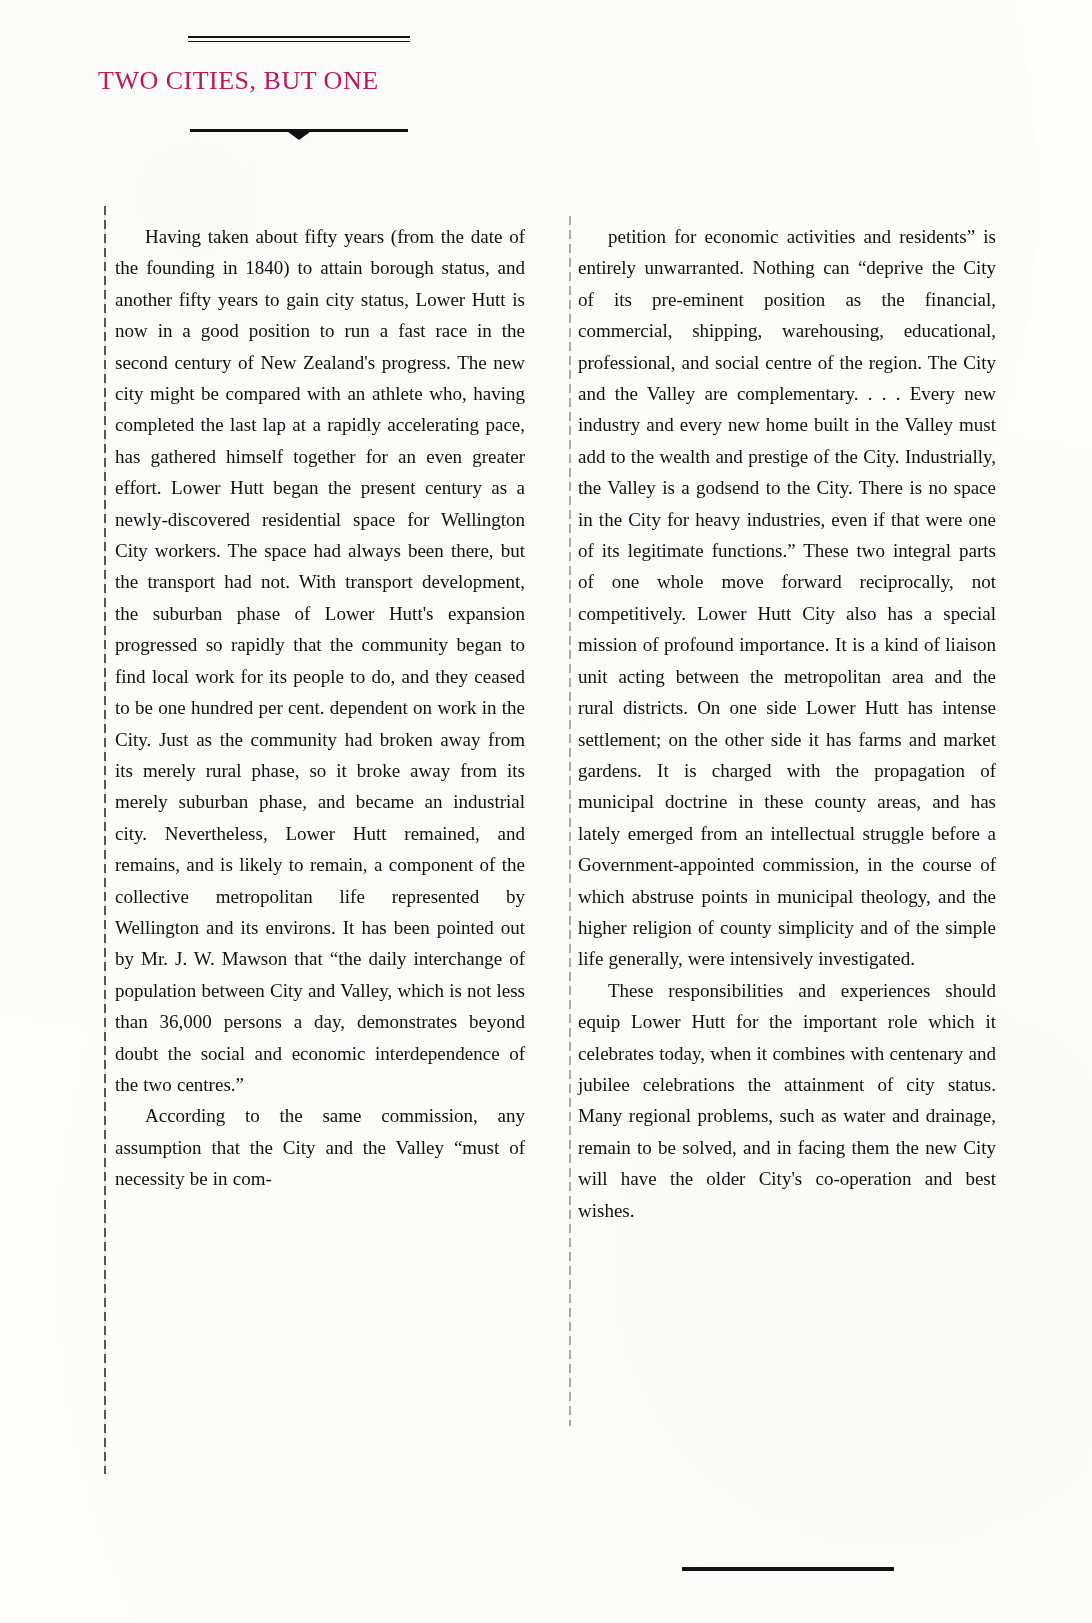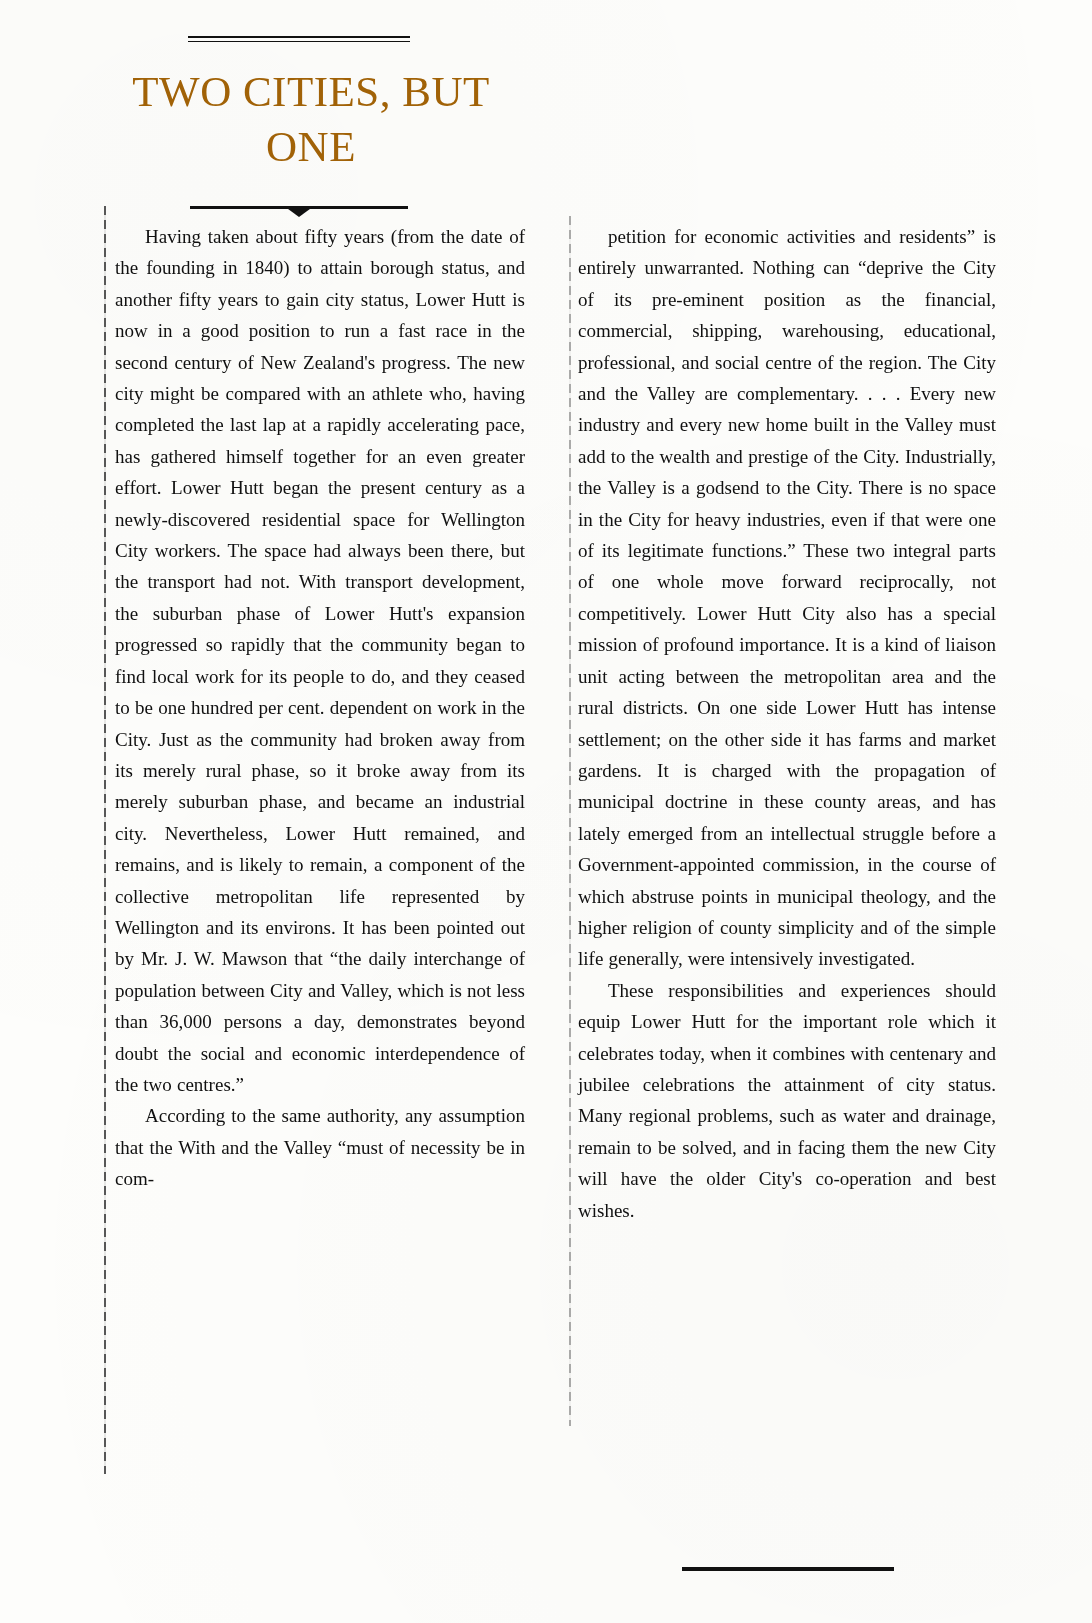--- a/index.html
+++ b/index.html
@@ -30,26 +30,25 @@
   .rule-double {
     width: 222px;
     margin: 0 0 0 84px;
     border-top: 2.5px solid #111;
     border-bottom: 1.6px solid #111;
     height: 3px;
     box-sizing: content-box;
   }
   .headline {
     margin: 22px 0 0 0;
-    text-align: center;
     font-weight: normal;
-    font-size: 43px;
+    font-size: 26px;
     line-height: 1.28;
     letter-spacing: 0.5px;
-    color: #a16207;
+    color: #be185d;
     font-family: "Liberation Serif", "DejaVu Serif", serif;
   }
   .headline .line1 { display: block; margin-left: -6px; }
   .headline .line2 { display: block; }
 
   .ornament {
     position: relative;
     margin: 28px 0 0 86px;
     width: 218px;
     height: 12px;
@@ -156,21 +155,21 @@
     </div>
   </div>
 
   <div class="vrule vrule-left"></div>
   <div class="vrule vrule-right"></div>
 
   <div class="columns">
 
     <div class="col col-left">
       <p>Having taken about fifty years (from the date of the founding in 1840) to attain borough status, and another fifty years to gain city status, Lower Hutt is now in a good position to run a fast race in the second century of New Zealand's progress. The new city might be compared with an athlete who, having completed the last lap at a rapidly accelerating pace, has gathered himself together for an even greater effort. Lower Hutt began the present century as a newly-discovered residential space for Wellington City workers. The space had always been there, but the transport had not. With transport development, the suburban phase of Lower Hutt's expansion progressed so rapidly that the community began to find local work for its people to do, and they ceased to be one hundred per cent. dependent on work in the City. Just as the community had broken away from its merely rural phase, so it broke away from its merely suburban phase, and became an industrial city. Nevertheless, Lower Hutt remained, and remains, and is likely to remain, a component of the collective metropolitan life represented by Wellington and its environs. It has been pointed out by Mr. J. W. Mawson that “the daily interchange of population between City and Valley, which is not less than 36,000 persons a day, demonstrates beyond doubt the social and economic interdependence of the two centres.”</p>
-      <p>According to the same authority, any assumption that the With and the Valley “must of necessity be in com-</p>
+      <p>According to the same commission, any assumption that the City and the Valley “must of necessity be in com-</p>
     </div>
 
     <div class="col col-right">
       <p>petition for economic activities and residents” is entirely unwarranted. Nothing can “deprive the City of its pre-eminent position as the financial, commercial, shipping, warehousing, educational, professional, and social centre of the region. The City and the Valley are complementary. . . . Every new industry and every new home built in the Valley must add to the wealth and prestige of the City. Industrially, the Valley is a godsend to the City. There is no space in the City for heavy industries, even if that were one of its legitimate functions.” These two integral parts of one whole move forward reciprocally, not competitively. Lower Hutt City also has a special mission of profound importance. It is a kind of liaison unit acting between the metropolitan area and the rural districts. On one side Lower Hutt has intense settlement; on the other side it has farms and market gardens. It is charged with the propagation of municipal doctrine in these county areas, and has lately emerged from an intellectual struggle before a Government-appointed commission, in the course of which abstruse points in municipal theology, and the higher religion of county simplicity and of the simple life generally, were intensively investigated.</p>
       <p>These responsibilities and experiences should equip Lower Hutt for the important role which it celebrates today, when it combines with centenary and jubilee celebrations the attainment of city status. Many regional problems, such as water and drainage, remain to be solved, and in facing them the new City will have the older City's co-operation and best wishes.</p>
     </div>
 
   </div>
 
   <div class="rule-bottom"></div>

